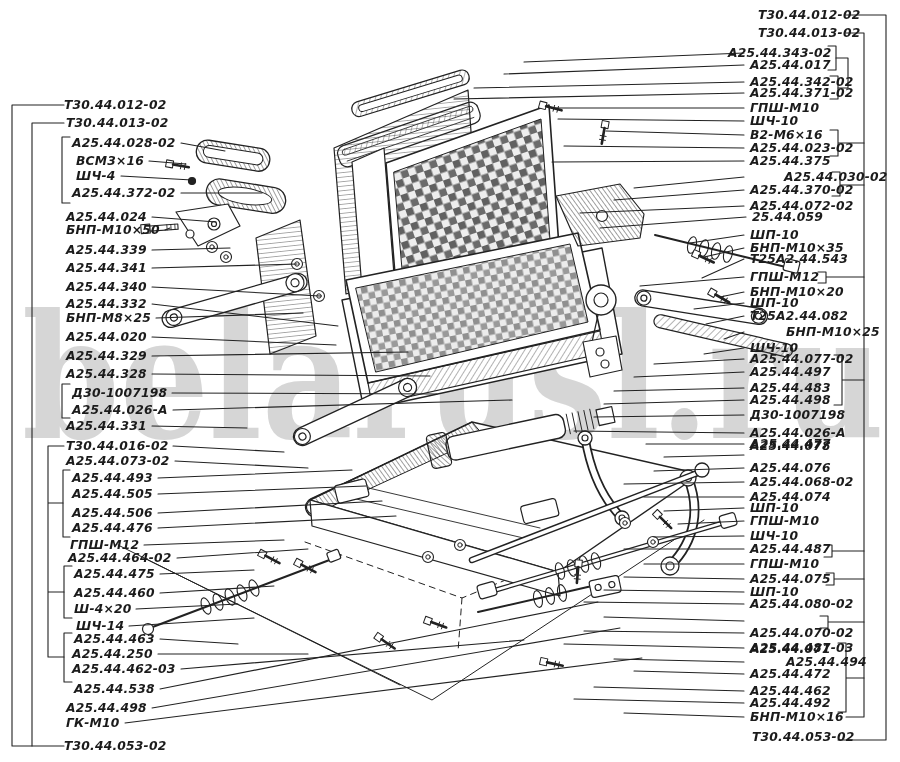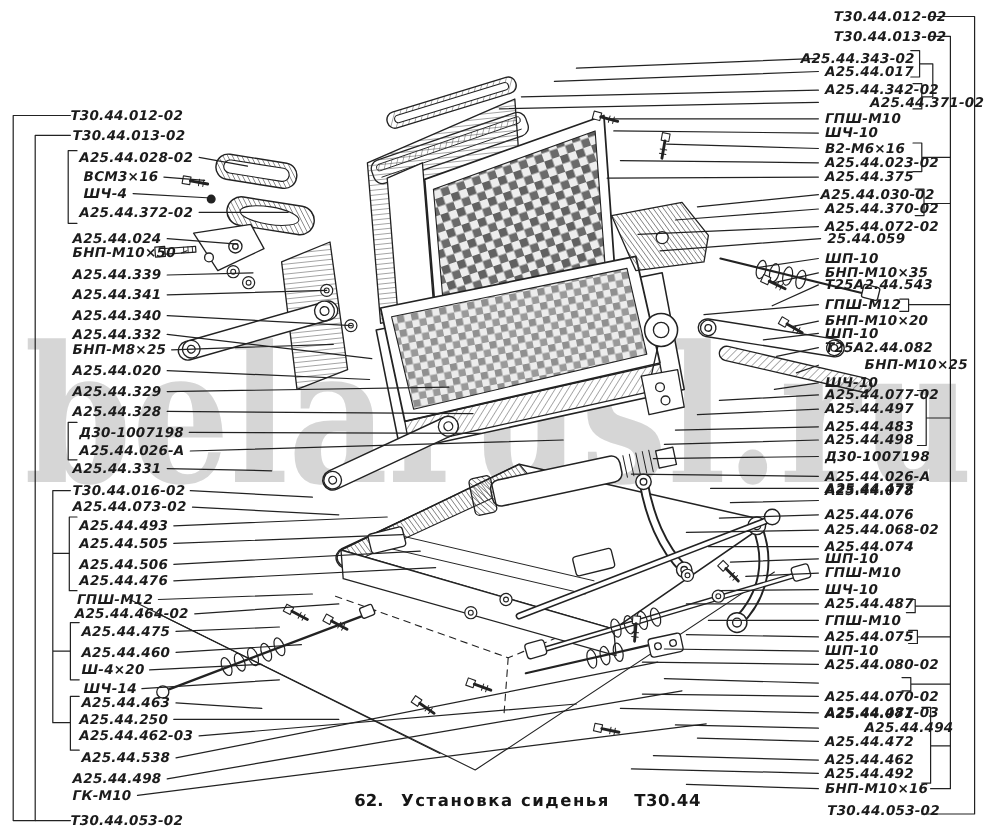--- a/index.html
+++ b/index.html
@@ -435,27 +435,27 @@
       <div class="plabel" style="left: 66px; top: 708px;">А25.44.498</div>
       <div class="plabel" style="left: 66px; top: 723px;">ГК-М10</div>
       <div class="plabel" style="left: 64px; top: 746px;">Т30.44.053-02</div>
     </div>
 <div id="labels-right">
       <div class="plabel" style="left: 758px; top: 15px;">Т30.44.012-02</div>
       <div class="plabel" style="left: 758px; top: 33px;">Т30.44.013-02</div>
       <div class="plabel" style="left: 728px; top: 53px;">А25.44.343-02</div>
       <div class="plabel" style="left: 750px; top: 65px;">А25.44.017</div>
       <div class="plabel" style="left: 750px; top: 82px;">А25.44.342-02</div>
-      <div class="plabel" style="left: 750px; top: 93px; margin-left: 41px;">А25.44.371-02</div>
+      <div class="plabel" style="left: 750px; top: 93px;">А25.44.371-02</div>
       <div class="plabel" style="left: 750px; top: 108px;">ГПШ-М10</div>
       <div class="plabel" style="left: 750px; top: 121px;">ШЧ-10</div>
       <div class="plabel" style="left: 750px; top: 135px;">В2-М6×16</div>
       <div class="plabel" style="left: 750px; top: 148px;">А25.44.023-02</div>
       <div class="plabel" style="left: 750px; top: 161px;">А25.44.375</div>
-      <div class="plabel" style="left: 746px; top: 177px;">А25.44.030-02</div>
+      <div class="plabel" style="left: 784px; top: 177px;">А25.44.030-02</div>
       <div class="plabel" style="left: 750px; top: 190px;">А25.44.370-02</div>
       <div class="plabel" style="left: 750px; top: 206px;">А25.44.072-02</div>
       <div class="plabel" style="left: 752px; top: 217px;">25.44.059</div>
       <div class="plabel" style="left: 750px; top: 235px;">ШП-10</div>
       <div class="plabel" style="left: 750px; top: 248px;">БНП-М10×35</div>
       <div class="plabel" style="left: 750px; top: 259px;">Т25А2.44.543</div>
       <div class="plabel" style="left: 750px; top: 277px;">ГПШ-М12</div>
       <div class="plabel" style="left: 750px; top: 292px;">БНП-М10×20</div>
       <div class="plabel" style="left: 750px; top: 303px;">ШП-10</div>
       <div class="plabel" style="left: 750px; top: 316px;">Т25А2.44.082</div>
@@ -484,19 +484,14 @@
       <div class="plabel" style="left: 750px; top: 633px;">А25.44.070-02</div>
       <div class="plabel" style="left: 750px; top: 648px;">А25.44.487-03</div>
       <div class="plabel" style="left: 750px; top: 662px; margin-left: 36px;">А25.44.494</div>
       <div class="plabel" style="left: 750px; top: 674px;">А25.44.472</div>
       <div class="plabel" style="left: 750px; top: 691px;">А25.44.462</div>
       <div class="plabel" style="left: 750px; top: 703px;">А25.44.492</div>
       <div class="plabel" style="left: 750px; top: 717px;">БНП-М10×16</div>
       <div class="plabel" style="left: 752px; top: 737px;">Т30.44.053-02</div>
     </div>
 
-<div class="caption">
-  <span class="num">62.</span>
-  <span class="ttl">Установка сиденья</span>
-  <span class="code">Т30.44</span>
+
 </div>
 
-</div>
-
 </body></html>

